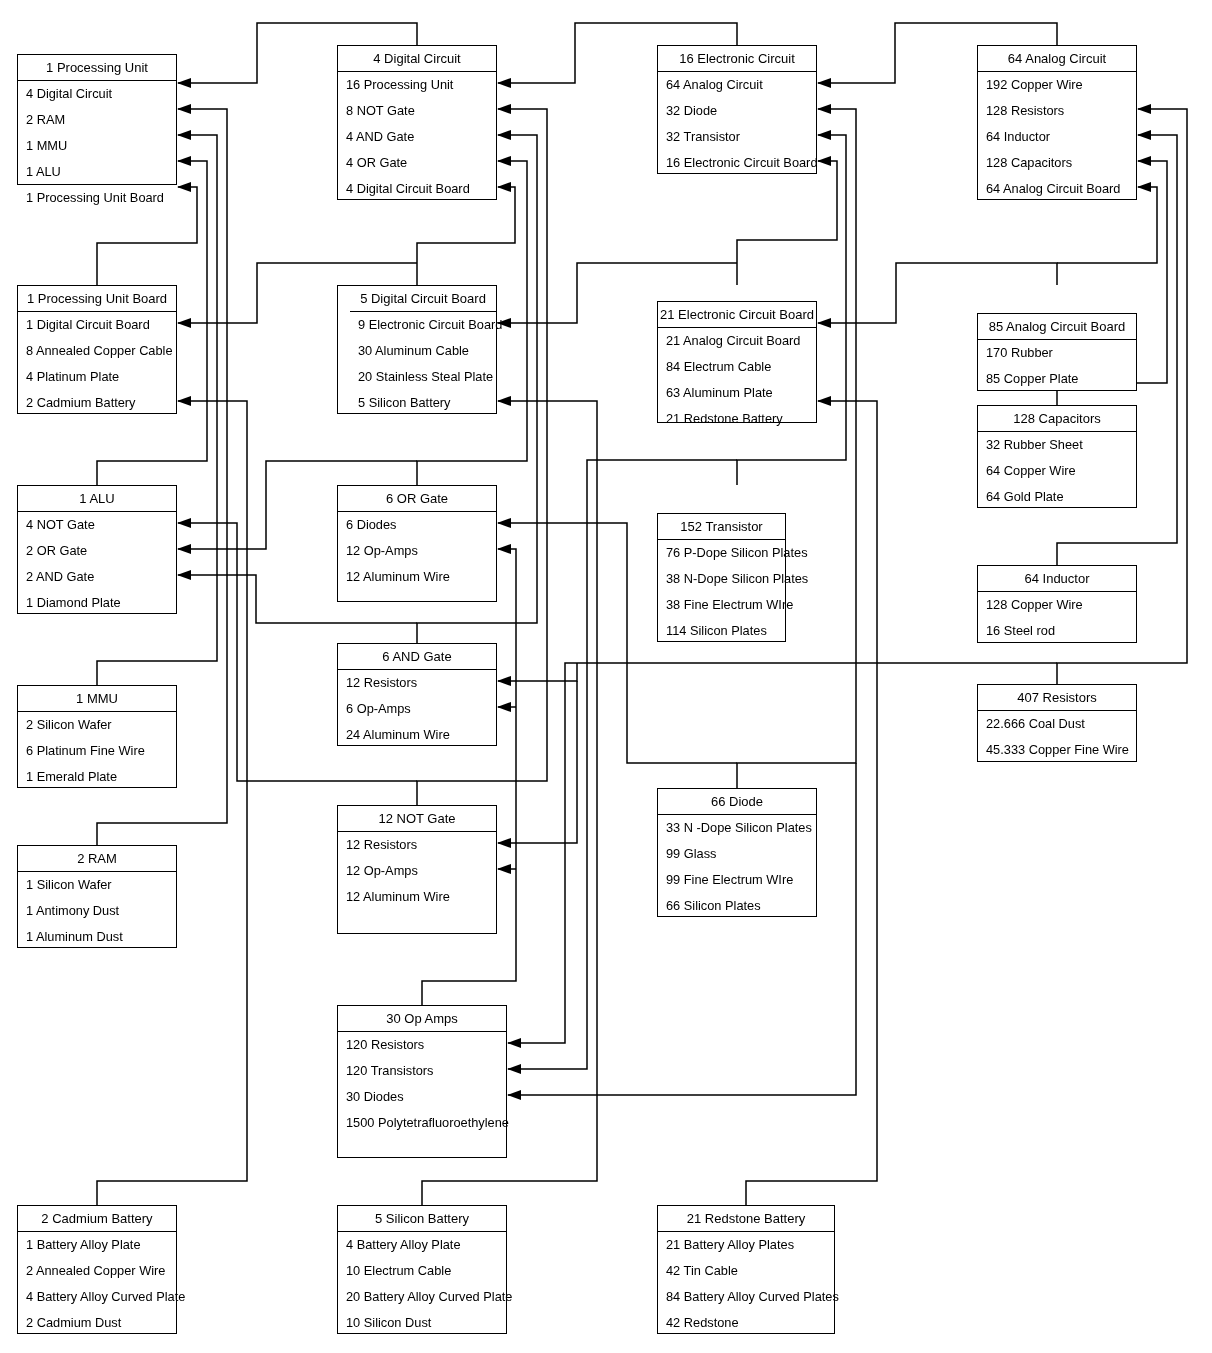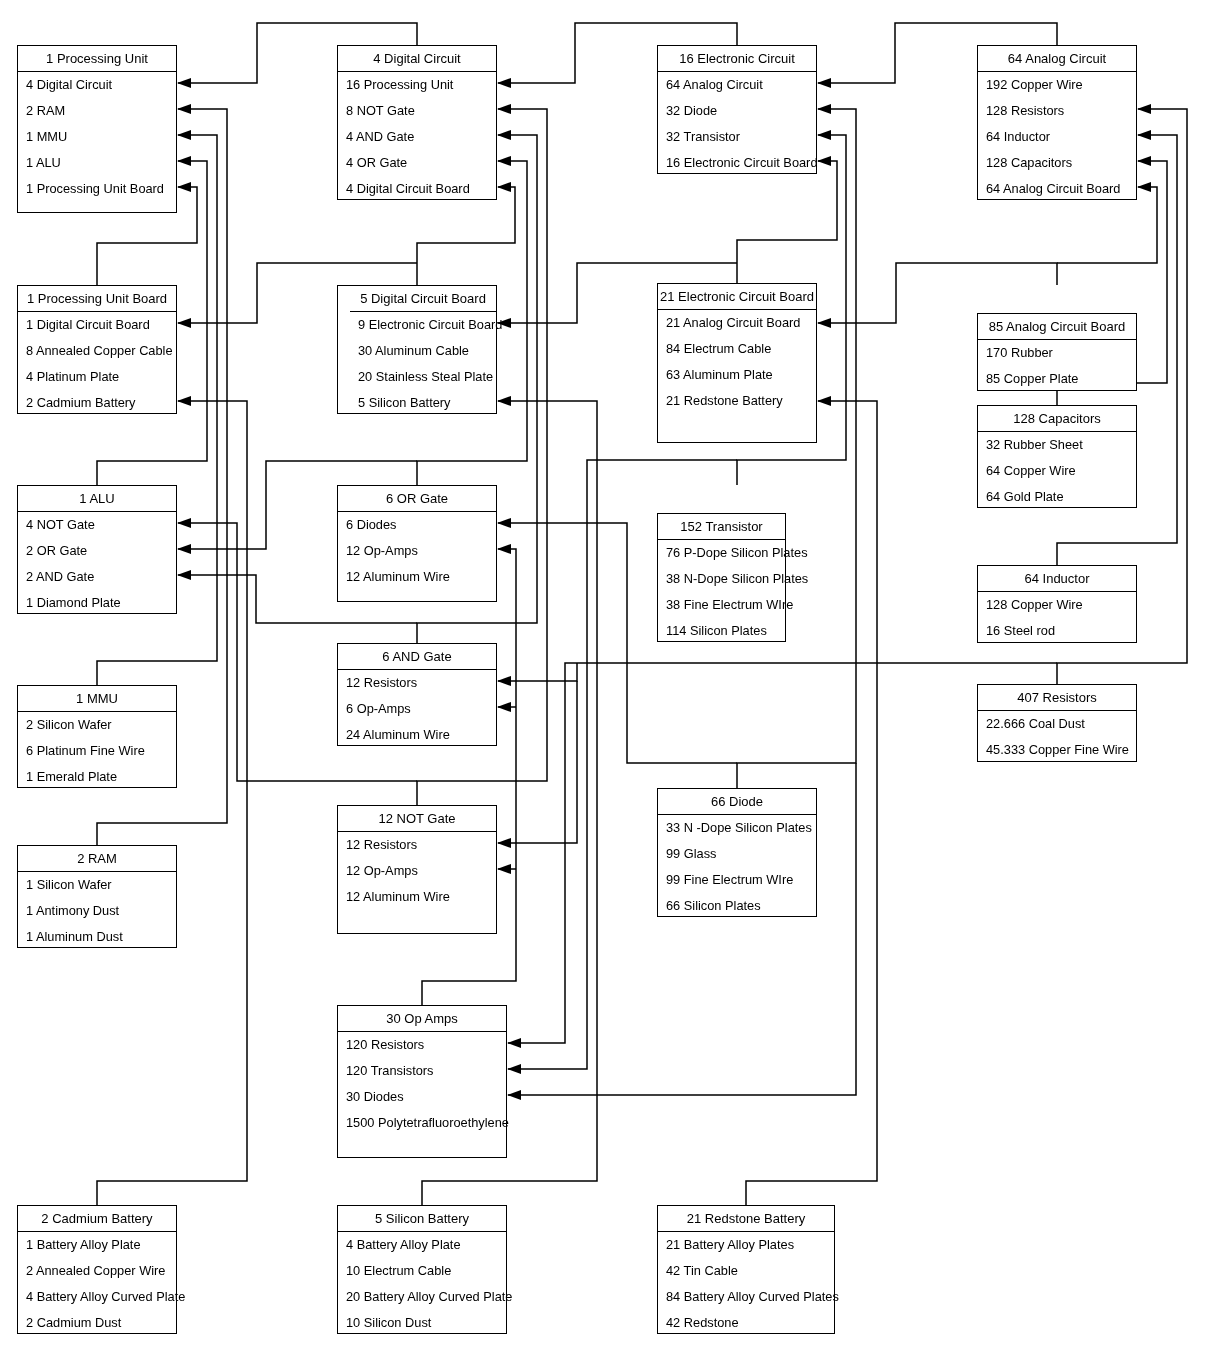--- a/index.html
+++ b/index.html
@@ -62,21 +62,21 @@
       <polyline points="417,623 256,623 256,575 178,575" class="edge" marker-end="url(#arrowhead)"></polyline>
       <polyline points="417,805 417,781 547,781 547,109 498,109" class="edge" marker-end="url(#arrowhead)"></polyline>
       <polyline points="417,781 237,781 237,523 178,523" class="edge" marker-end="url(#arrowhead)"></polyline>
       <polyline points="422,1005 422,981 516,981 516,549 498,549" class="edge" marker-end="url(#arrowhead)"></polyline>
       <polyline points="516,707 498,707" class="edge" marker-end="url(#arrowhead)"></polyline>
       <polyline points="516,869 498,869" class="edge" marker-end="url(#arrowhead)"></polyline>
       <polyline points="97,1205 97,1181 247,1181 247,401 178,401" class="edge" marker-end="url(#arrowhead)"></polyline>
       <polyline points="422,1205 422,1181 597,1181 597,401 498,401" class="edge" marker-end="url(#arrowhead)"></polyline>
       <polyline points="746,1205 746,1181 877,1181 877,401 818,401" class="edge" marker-end="url(#arrowhead)"></polyline>
     </svg>
-<div class="node" style="left: 17px; top: 45px; width: 160px; height: 168px;">
+<div class="node" style="left: 17px; top: 54px; width: 160px; height: 131px;">
       <div class="node-title">1 Processing Unit</div>
       <div class="node-item">4 Digital Circuit</div>
       <div class="node-item">2 RAM</div>
       <div class="node-item">1 MMU</div>
       <div class="node-item">1 ALU</div>
       <div class="node-item">1 Processing Unit Board</div>
     </div>
     <div class="node" style="left: 337px; top: 45px; width: 160px; height: 155px;">
       <div class="node-title">4 Digital Circuit</div>
       <div class="node-item">16 Processing Unit</div>
@@ -107,21 +107,21 @@
       <div class="node-item">4 Platinum Plate</div>
       <div class="node-item">2 Cadmium Battery</div>
     </div>
     <div class="node" style="left: 337px; top: 285px; width: 160px; height: 129px; padding-left: 12px;">
       <div class="node-title">5 Digital Circuit Board</div>
       <div class="node-item">9 Electronic Circuit Board</div>
       <div class="node-item">30 Aluminum Cable</div>
       <div class="node-item">20 Stainless Steal Plate</div>
       <div class="node-item">5 Silicon Battery</div>
     </div>
-    <div class="node" style="left: 657px; top: 283px; width: 160px; height: 160px;">
+    <div class="node" style="left: 657px; top: 301px; width: 160px; height: 122px;">
       <div class="node-title">21 Electronic Circuit Board</div>
       <div class="node-item">21 Analog Circuit Board</div>
       <div class="node-item">84 Electrum Cable</div>
       <div class="node-item">63 Aluminum Plate</div>
       <div class="node-item">21 Redstone Battery</div>
     </div>
     <div class="node" style="left: 977px; top: 285px; width: 160px; height: 78px; margin-top: 28px;">
       <div class="node-title">85 Analog Circuit Board</div>
       <div class="node-item">170 Rubber</div>
       <div class="node-item">85 Copper Plate</div>

